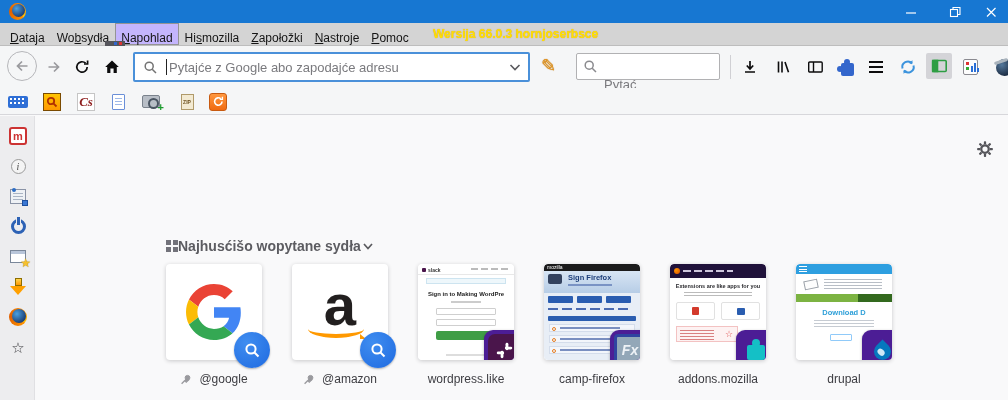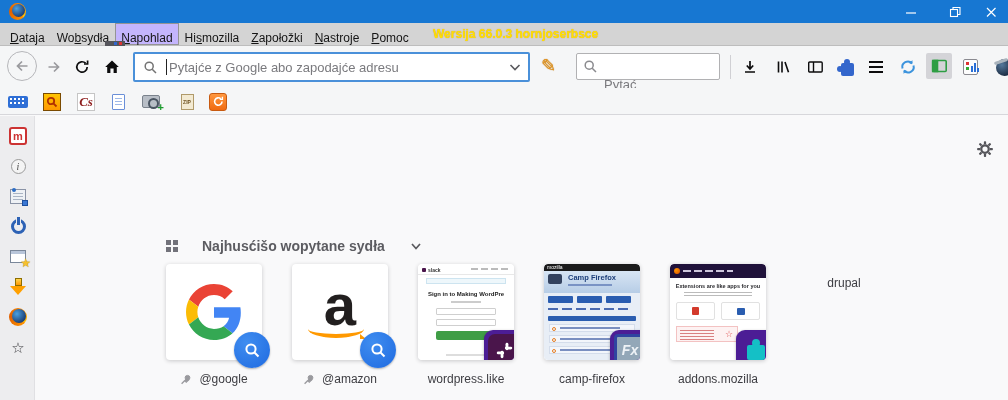--- a/index.html
+++ b/index.html
@@ -115,21 +115,21 @@
   .star-o { font-size:15px; color:#3e3e42; line-height:1; }
 
   
   .content { position:absolute; left:36px; top:116px; width:972px; height:284px; background:#f9f9fa; }
   .gear { position:absolute; right:14px; top:24px; width:18px; height:18px; }
   .nt-search { position:absolute; left:130px; top:36px; width:728px; height:46px; background:#fff;
     border-radius:4px; box-shadow:0 1px 4px rgba(12,12,13,.18); display:flex; align-items:center; padding:0 16px; }
   .nt-search input { border:none; outline:none; flex:1; font-size:15px; color:#0c0c0d; margin-left:12px; background:transparent;
     font-family:"Liberation Sans","DejaVu Sans",sans-serif; }
   .nt-search input::placeholder { color:#9a9a9e; }
-  .ts-header { position:absolute; left:130px; top:122px; display:flex; align-items:center; gap:24px; }
+  .ts-header { position:absolute; left:130px; top:122px; display:flex; align-items:center; gap:0; }
   .grid-ico { width:12px; height:12px; display:grid; grid-template-columns:5px 5px; grid-template-rows:5px 5px; gap:2px; }
   .grid-ico i { background:#72727a; }
   .ts-title { font-size:14px; font-weight:bold; color:#5c5c61; }
   .tiles { position:absolute; left:130px; top:148px; display:flex; }
   .tile { width:96px; margin-right:30px; }
   .card { position:relative; width:96px; height:96px; background:#fff; border-radius:4px;
     box-shadow:0 1px 4px rgba(12,12,13,.2); display:flex; align-items:center; justify-content:center; }
   .thumb { overflow:hidden; align-items:flex-start; justify-content:flex-start; }
   .tile-label { margin-top:12px; display:flex; align-items:center; justify-content:center; gap:8px;
     font-size:12px; color:#3d3d42; white-space:nowrap; }
@@ -557,21 +557,21 @@
         <span>wordpress.like</span>
       </div>
     </div>
 
     <div class="tile">
       <div class="card thumb">
         <div class="tt t-cf">
           <div class="cf-top">mozilla</div>
           <div class="cf-banner">
             <div class="cf-birds"></div>
-            <div class="cf-title">Camp Firefox</div>
+            <div class="cf-title">Sign Firefox</div>
             <div class="cf-sub"></div>
           </div>
           <div class="cf-nav">
               <i></i>
               <i></i>
               <i></i>
             </div>
           <div class="cf-links"></div>
           <div class="cf-hd2"></div>
           <div class="cf-row" style="top:60px;">
@@ -621,19 +621,37 @@
         <div class="badge-app">
           <div class="puz-in"></div>
         </div>
       </div>
       <div class="tile-label">
         <span>addons.mozilla</span>
       </div>
     </div>
 
     <div class="tile">
+      <div class="card thumb">
+        <div class="tt t-dr">
+          <div class="dr-head">
+              <span class="dr-burger"></span>
+            </div>
+          <div class="dr-mail"></div>
+            <div class="dr-lines"></div>
+          <div class="dr-green">
+              <i></i>
+            </div>
+          <div class="dr-title">Download D</div>
+          <div class="dr-sub"></div>
+            <div class="dr-btn"></div>
+        </div>
+        <div class="badge-app">
+          <div class="drop-in"></div>
+        </div>
+      </div>
       <div class="tile-label">
         <span>drupal</span>
       </div>
     </div>
 
   </div>
 </div>
 
 </body></html>

